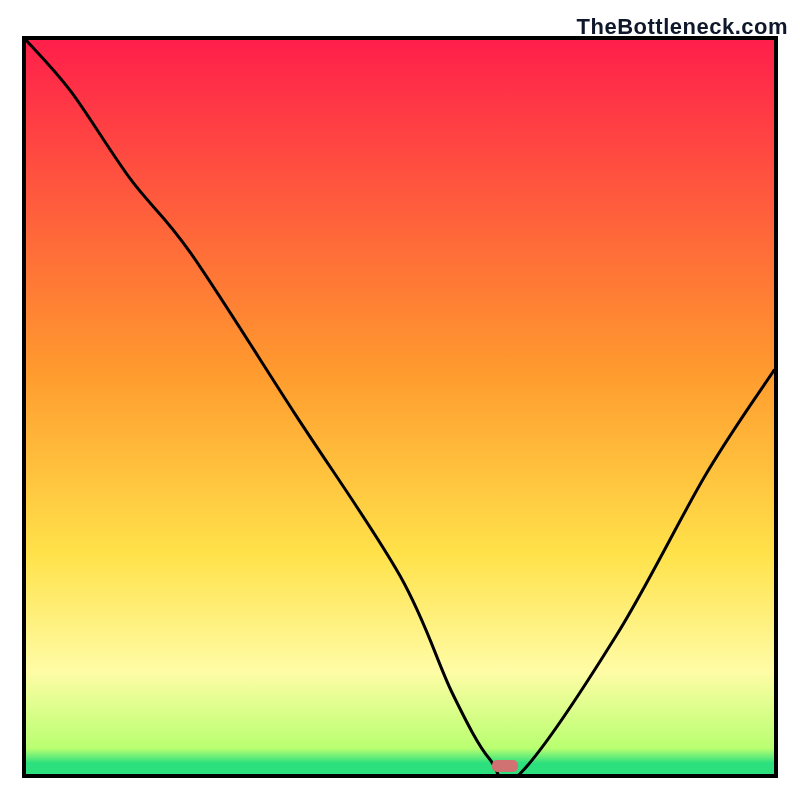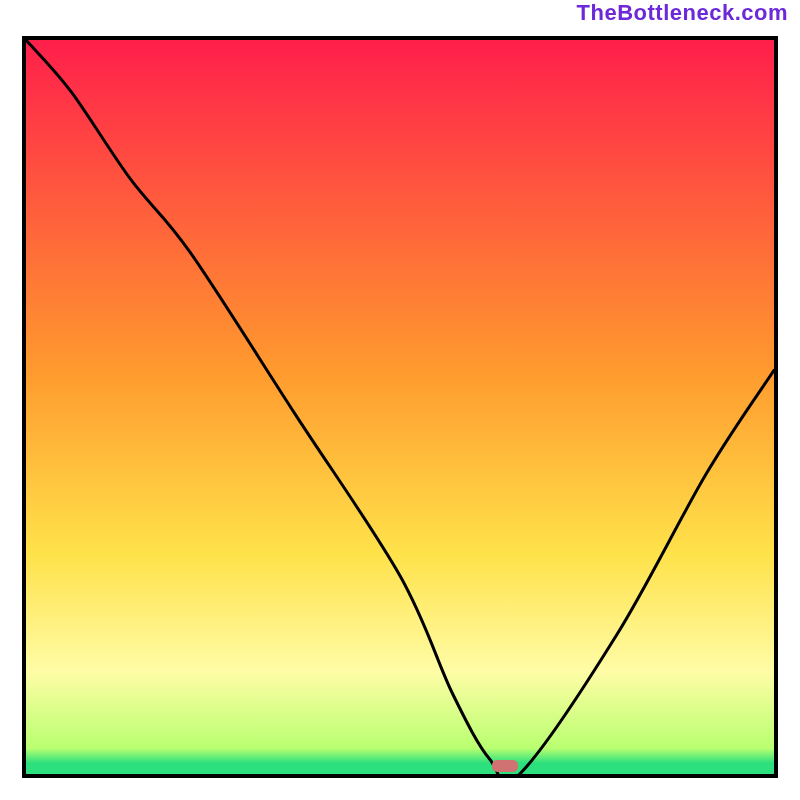--- a/index.html
+++ b/index.html
@@ -12,26 +12,26 @@
     overflow: hidden;
   }
   .stage {
     position: relative;
     width: 800px;
     height: 800px;
     background: #ffffff;
   }
   .watermark {
     position: absolute;
-    top: 0;
+    top: 14px;
     right: 12px;
     font-size: 22px;
     font-weight: 600;
     letter-spacing: 0.5px;
-    color: #6d28d9;
+    color: #0f172a;
     z-index: 20;
     user-select: none;
   }
   .plot-frame {
     position: absolute;
     left: 22px;
     top: 36px;
     width: 756px;
     height: 742px;
     border: 4px solid #000000;

